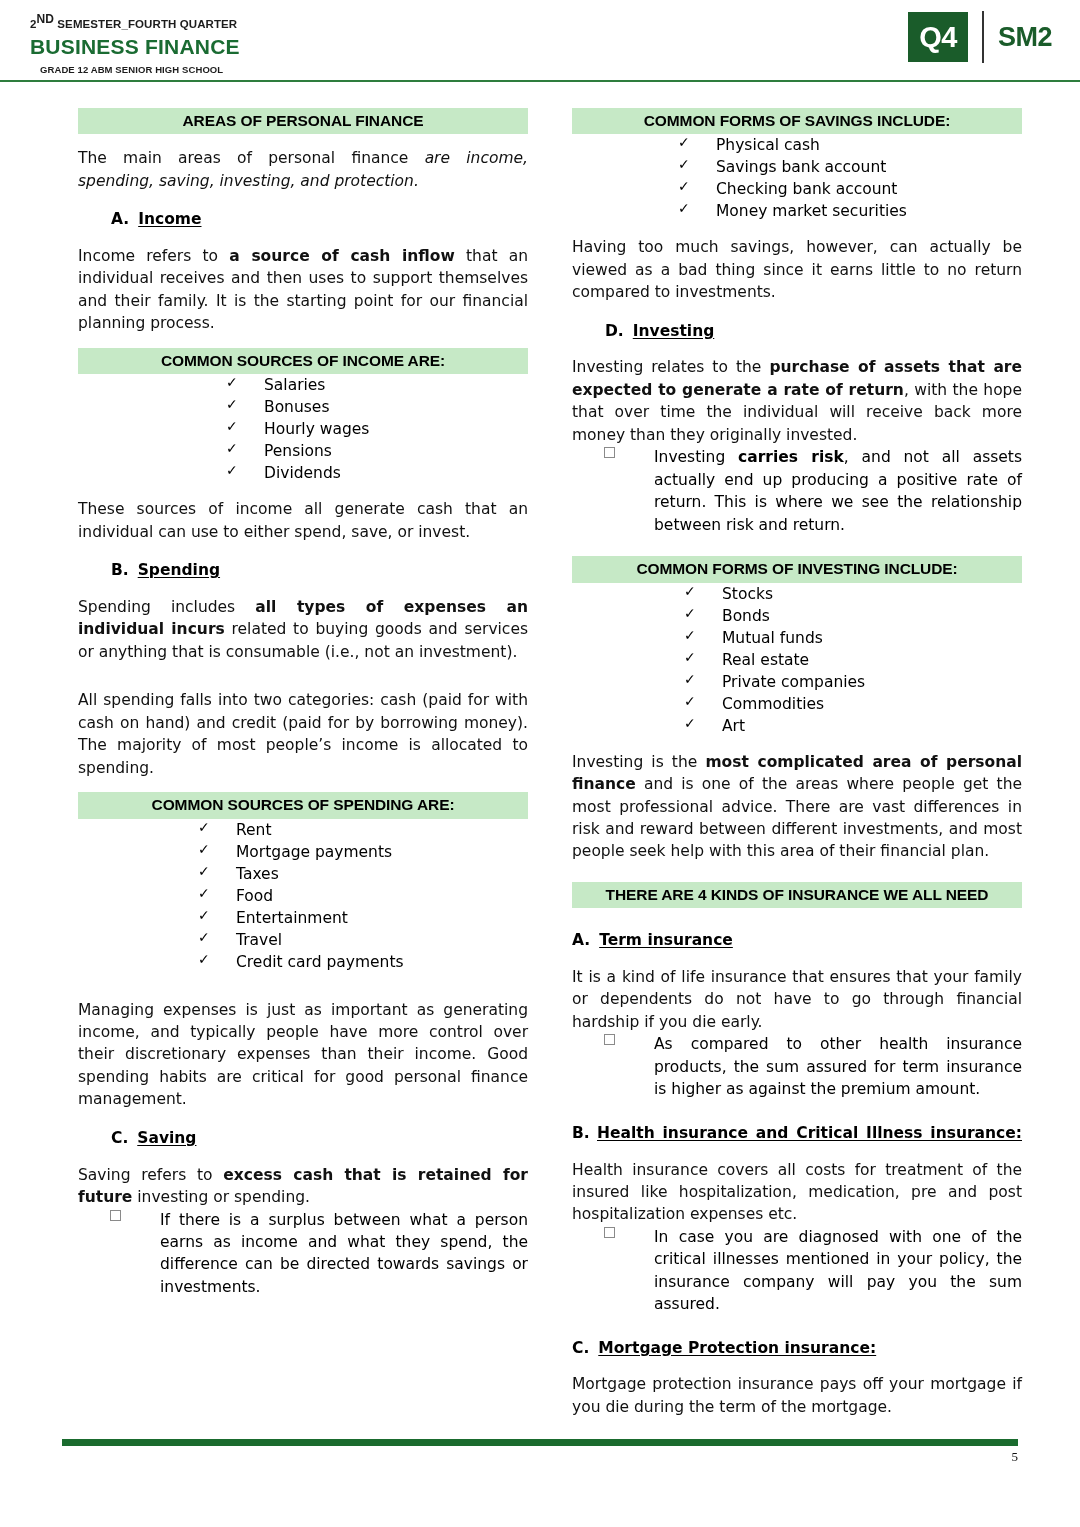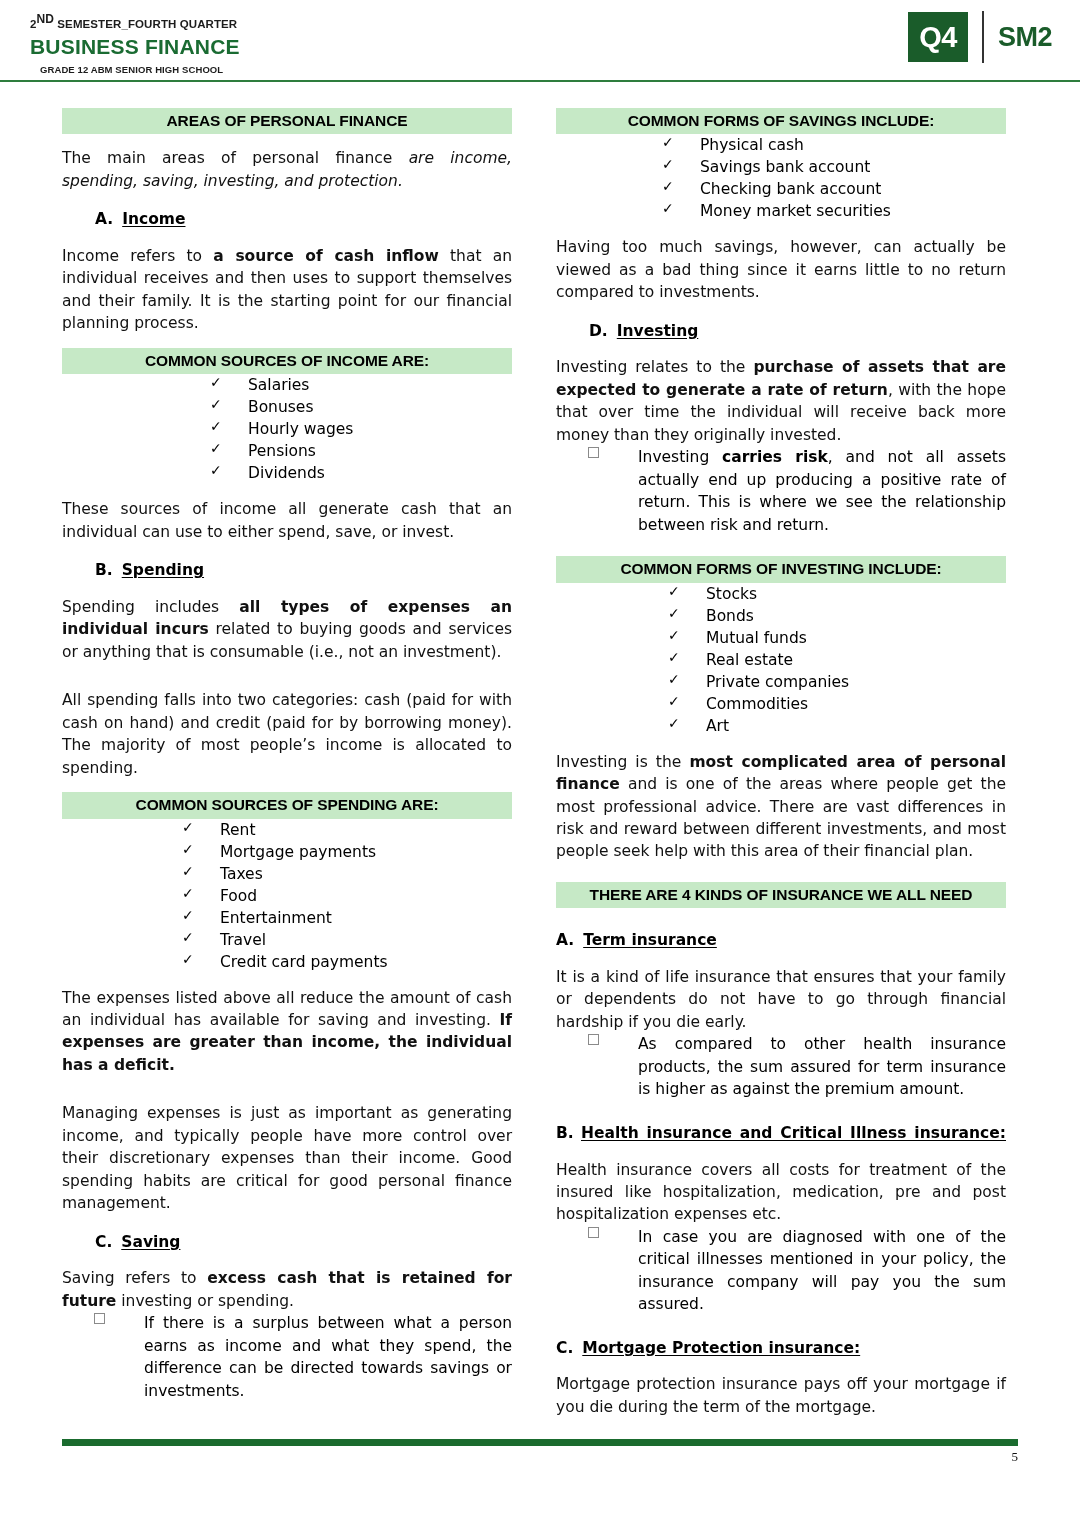--- a/index.html
+++ b/index.html
@@ -90,20 +90,21 @@
     height: 2px;
     background: #2e7d3e;
     margin-top: 2px;
   }
 
   
   .content {
     display: flex;
     gap: 44px;
     padding: 26px 58px 0 62px;
+    justify-content: flex-end;
   }
   .col { width: 450px; }
 
   .green-head {
     background: #c6e9c6;
     text-align: center;
     font-family: "Liberation Sans", sans-serif;
     font-weight: bold;
     font-size: 15.5px;
     color: #000000;
@@ -262,21 +263,20 @@
     <div class="green-head">COMMON SOURCES OF SPENDING ARE:</div>
     <ul class="checks" style="padding-left:120px">
       <li><span class="chk">✓</span><span>Rent</span></li>
       <li><span class="chk">✓</span><span>Mortgage payments</span></li>
       <li><span class="chk">✓</span><span>Taxes</span></li>
       <li><span class="chk">✓</span><span>Food</span></li>
       <li><span class="chk">✓</span><span>Entertainment</span></li>
       <li><span class="chk">✓</span><span>Travel</span></li>
       <li><span class="chk">✓</span><span>Credit card payments</span></li>
     </ul>
-    <p class="para tight"><span>The expenses listed above all reduce the amount of cash an individual has available for saving and investing. </span><b>If expenses are greater than income, the individual has a deficit.</b></p>
 
     <p class="para gap">Managing expenses is just as important as generating income, and typically people have more control over their discretionary expenses than their income. Good spending habits are critical for good personal finance management.</p>
 
     <div class="lettered indented">
       <span class="ltr">C.</span>
       <span class="ttl">Saving</span>
     </div>
     <p class="para tight"><span>Saving refers to </span><b>excess cash that is retained for future</b><span> investing or spending.</span></p>
     <ul class="squares">
       <li><span class="sq"></span><span>If there is a surplus between what a person earns as income and what they spend, the difference can be directed towards savings or investments.</span></li>

